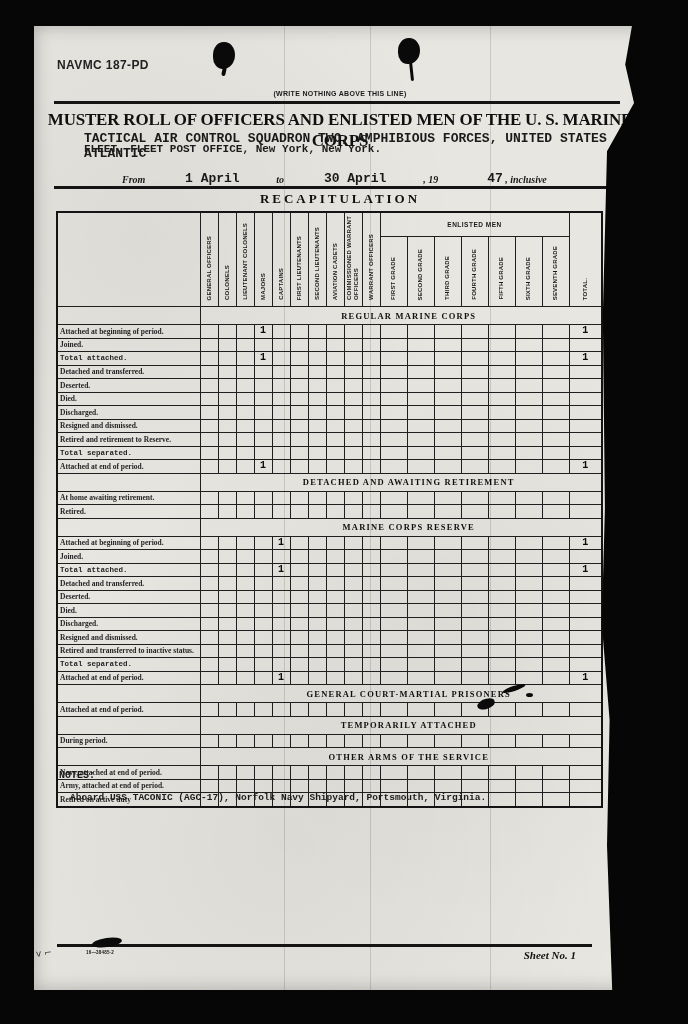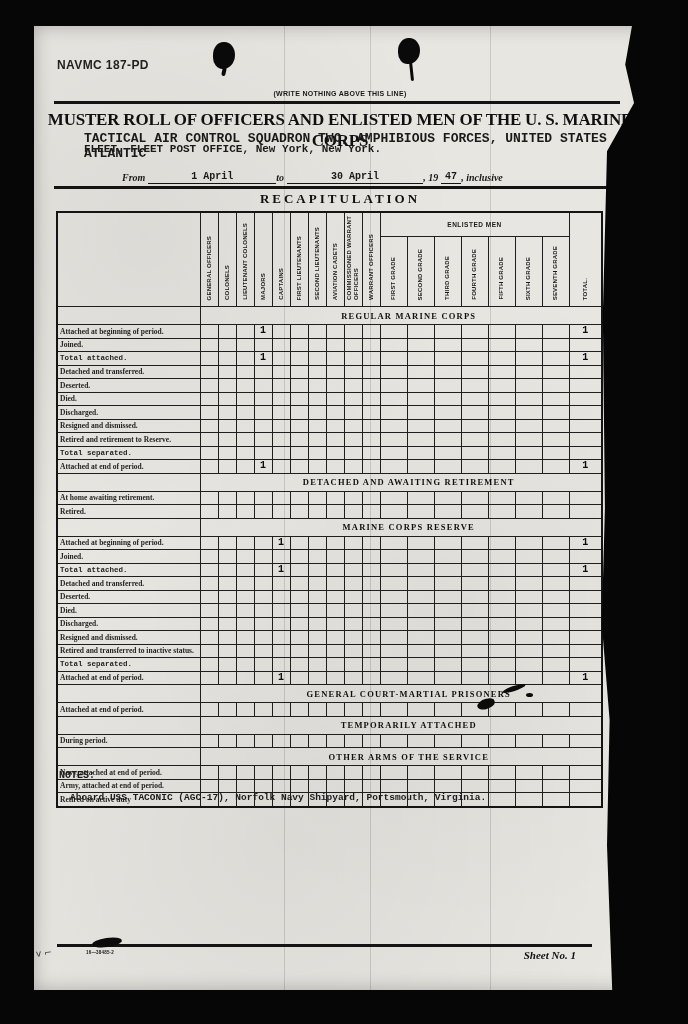--- a/index.html
+++ b/index.html
@@ -27,21 +27,21 @@
   .navmc{left:23px;top:32px;font-family:"Liberation Sans",sans-serif;font-weight:bold;font-size:12px;letter-spacing:.4px;color:#222;}
   .hole{border-radius:50% 50% 55% 45%;background:#0a0a0a;}
   .hole .drip{position:absolute;background:#0a0a0a;}
   .write-nothing{left:0;top:64px;width:100%;text-align:center;font-family:"Liberation Sans",sans-serif;font-weight:bold;font-size:7px;letter-spacing:.3px;}
   .rule{background:#141414;}
   .doc-title{left:0;top:83px;width:100%;text-align:center;font-weight:bold;font-size:17.5px;letter-spacing:-.2px;transform:scaleX(.97);color:#101010;}
   .unit1{left:50px;top:105px;font-size:13px;}
   .unit2{left:50px;top:117px;font-size:11px;}
   .from-line{left:88px;top:145px;font-size:10px;display:flex;align-items:center;}
   .from-line .it{font-style:italic;font-weight:bold;padding:0 3px 1px 0;}
-  .from-line .fill{border-bottom:1.5px solid #141414;text-align:center;font-size:10px;padding-bottom:1px;}
+  .from-line .fill{border-bottom:1.5px solid #141414;text-align:center;font-size:13px;padding-bottom:1px;}
   .recap{left:0;top:165px;width:100%;text-align:center;font-weight:bold;font-size:13px;letter-spacing:3px;color:#101010;}
   
   #recap-table-wrap{left:22px;top:185px;}
   table{border-collapse:collapse;table-layout:fixed;}
   th,td{padding:0;border:1px solid #1f1f1f;}
   table{border:2px solid #141414;}
   th.vert{vertical-align:bottom;background:transparent;}
   th.vert .vt{writing-mode:vertical-rl;transform:rotate(180deg);display:inline-block;
      font-family:"Liberation Sans",sans-serif;font-weight:bold;font-size:6px;line-height:1.15;
      max-height:84px;padding:2px 0 3px 0;letter-spacing:.2px;color:#1b1b1b;text-align:left;}
@@ -84,21 +84,21 @@
   <div class="abs doc-title">MUSTER ROLL OF OFFICERS AND ENLISTED MEN OF THE U. S. MARINE CORPS</div>
   <div class="abs unit1 mono">TACTICAL AIR CONTROL SQUADRON TWO, AMPHIBIOUS FORCES, UNITED STATES ATLANTIC</div>
   <div class="abs unit2 mono">FLEET, FLEET POST OFFICE, New York, New York.</div>
 
   <div class="abs from-line">
     <span class="it">From</span>
     <span class="fill mono" style="width:128px;">1 April</span>
     <span class="it">to</span>
     <span class="fill mono" style="width:136px;">30 April</span>
     <span class="it">, 19</span>
-    <span class="fill mono" style="width:20px;">47</span>
+    <span class="fill mono" style="width:20px;margin-left:44px;">47</span>
     <span class="it">, inclusive</span>
   </div>
 
   <div class="abs rule" style="left:20px;top:160px;width:566px;height:3px;"></div>
   <div class="abs recap">RECAPITULATION</div>
 
   <div class="abs" id="recap-table-wrap">
     <table id="recap-table">
         <colgroup>
           <col style="width: 143px;">

